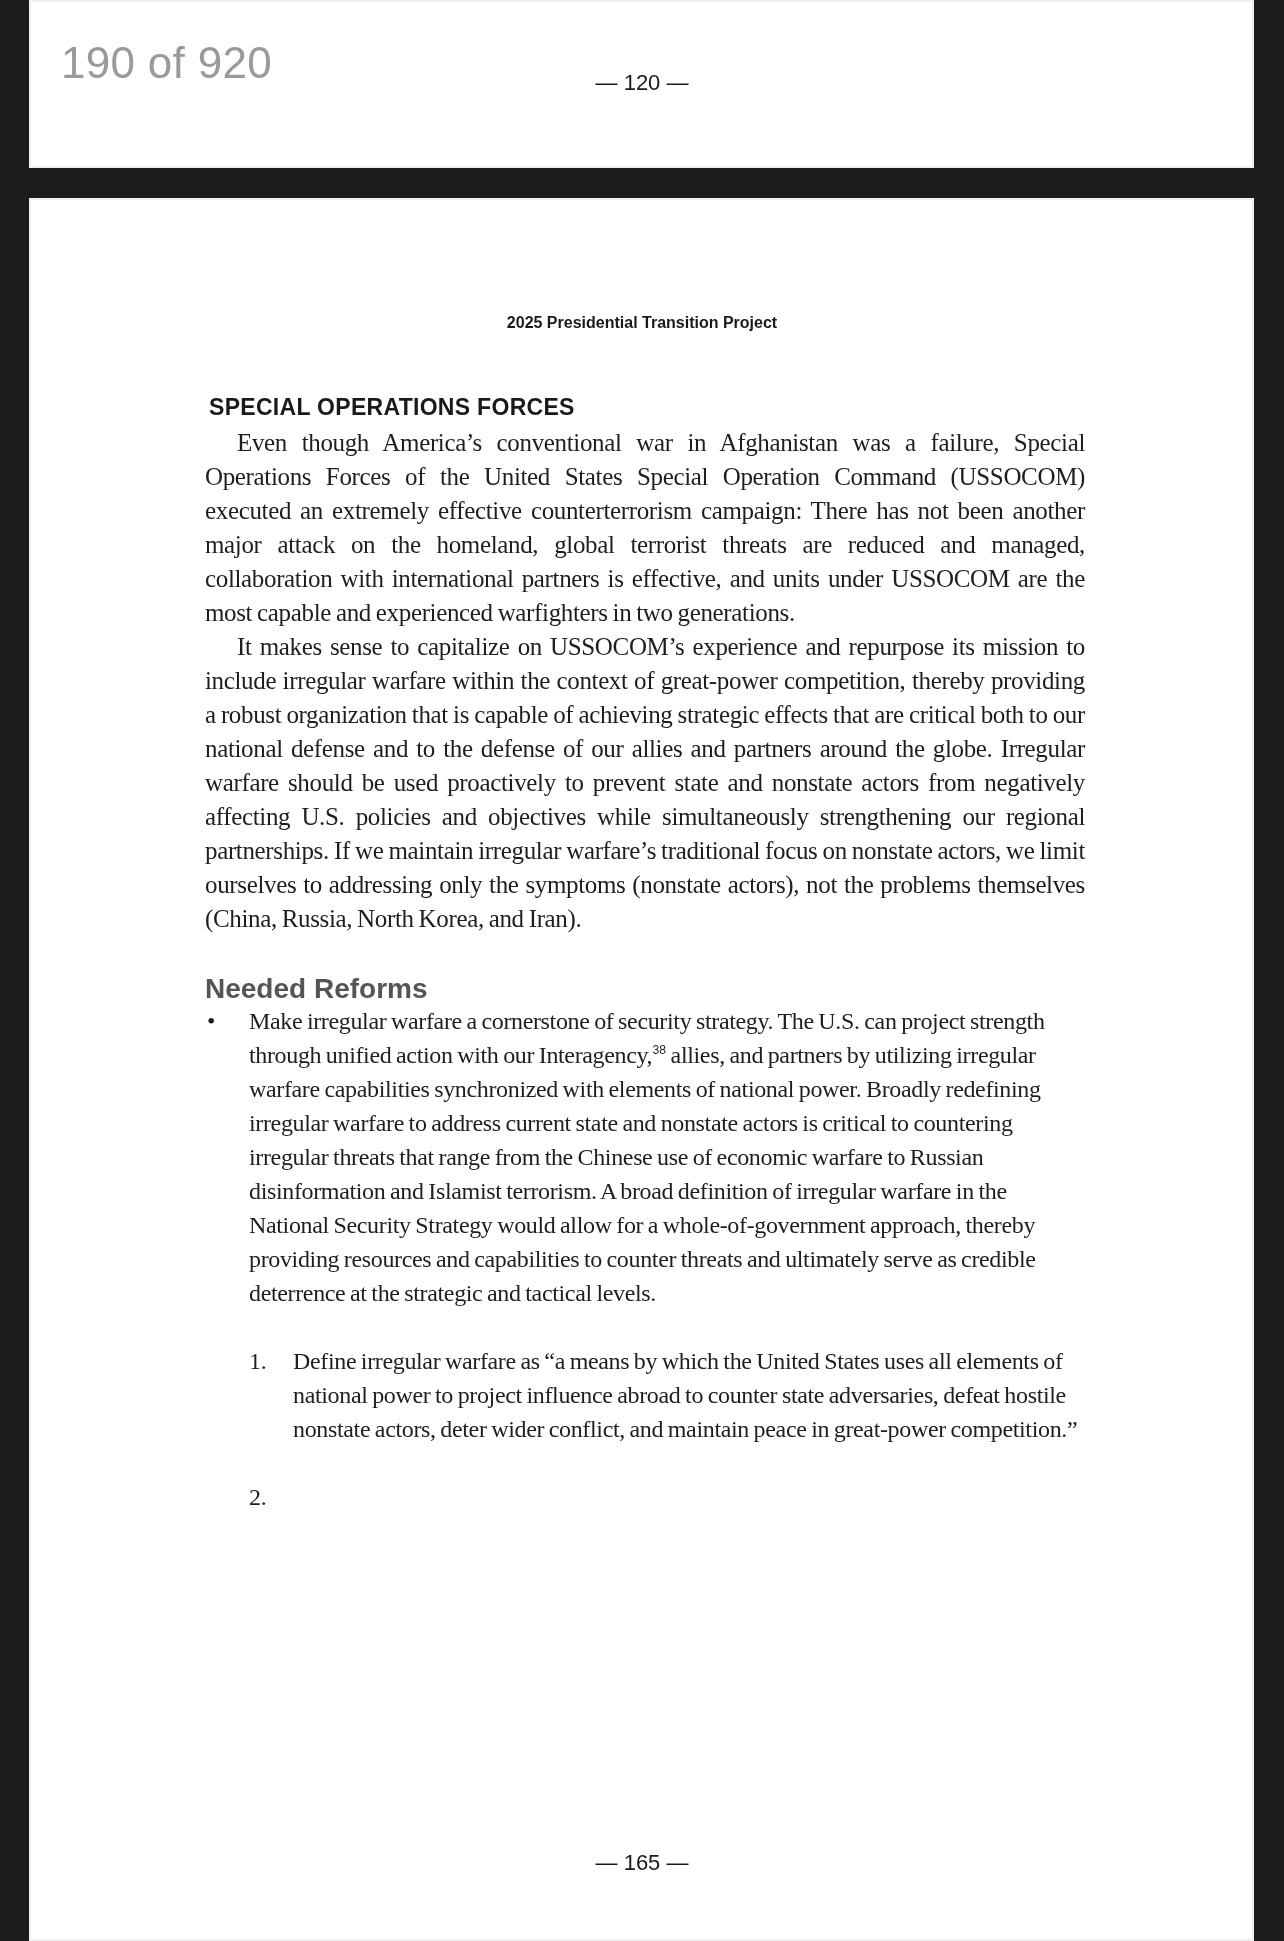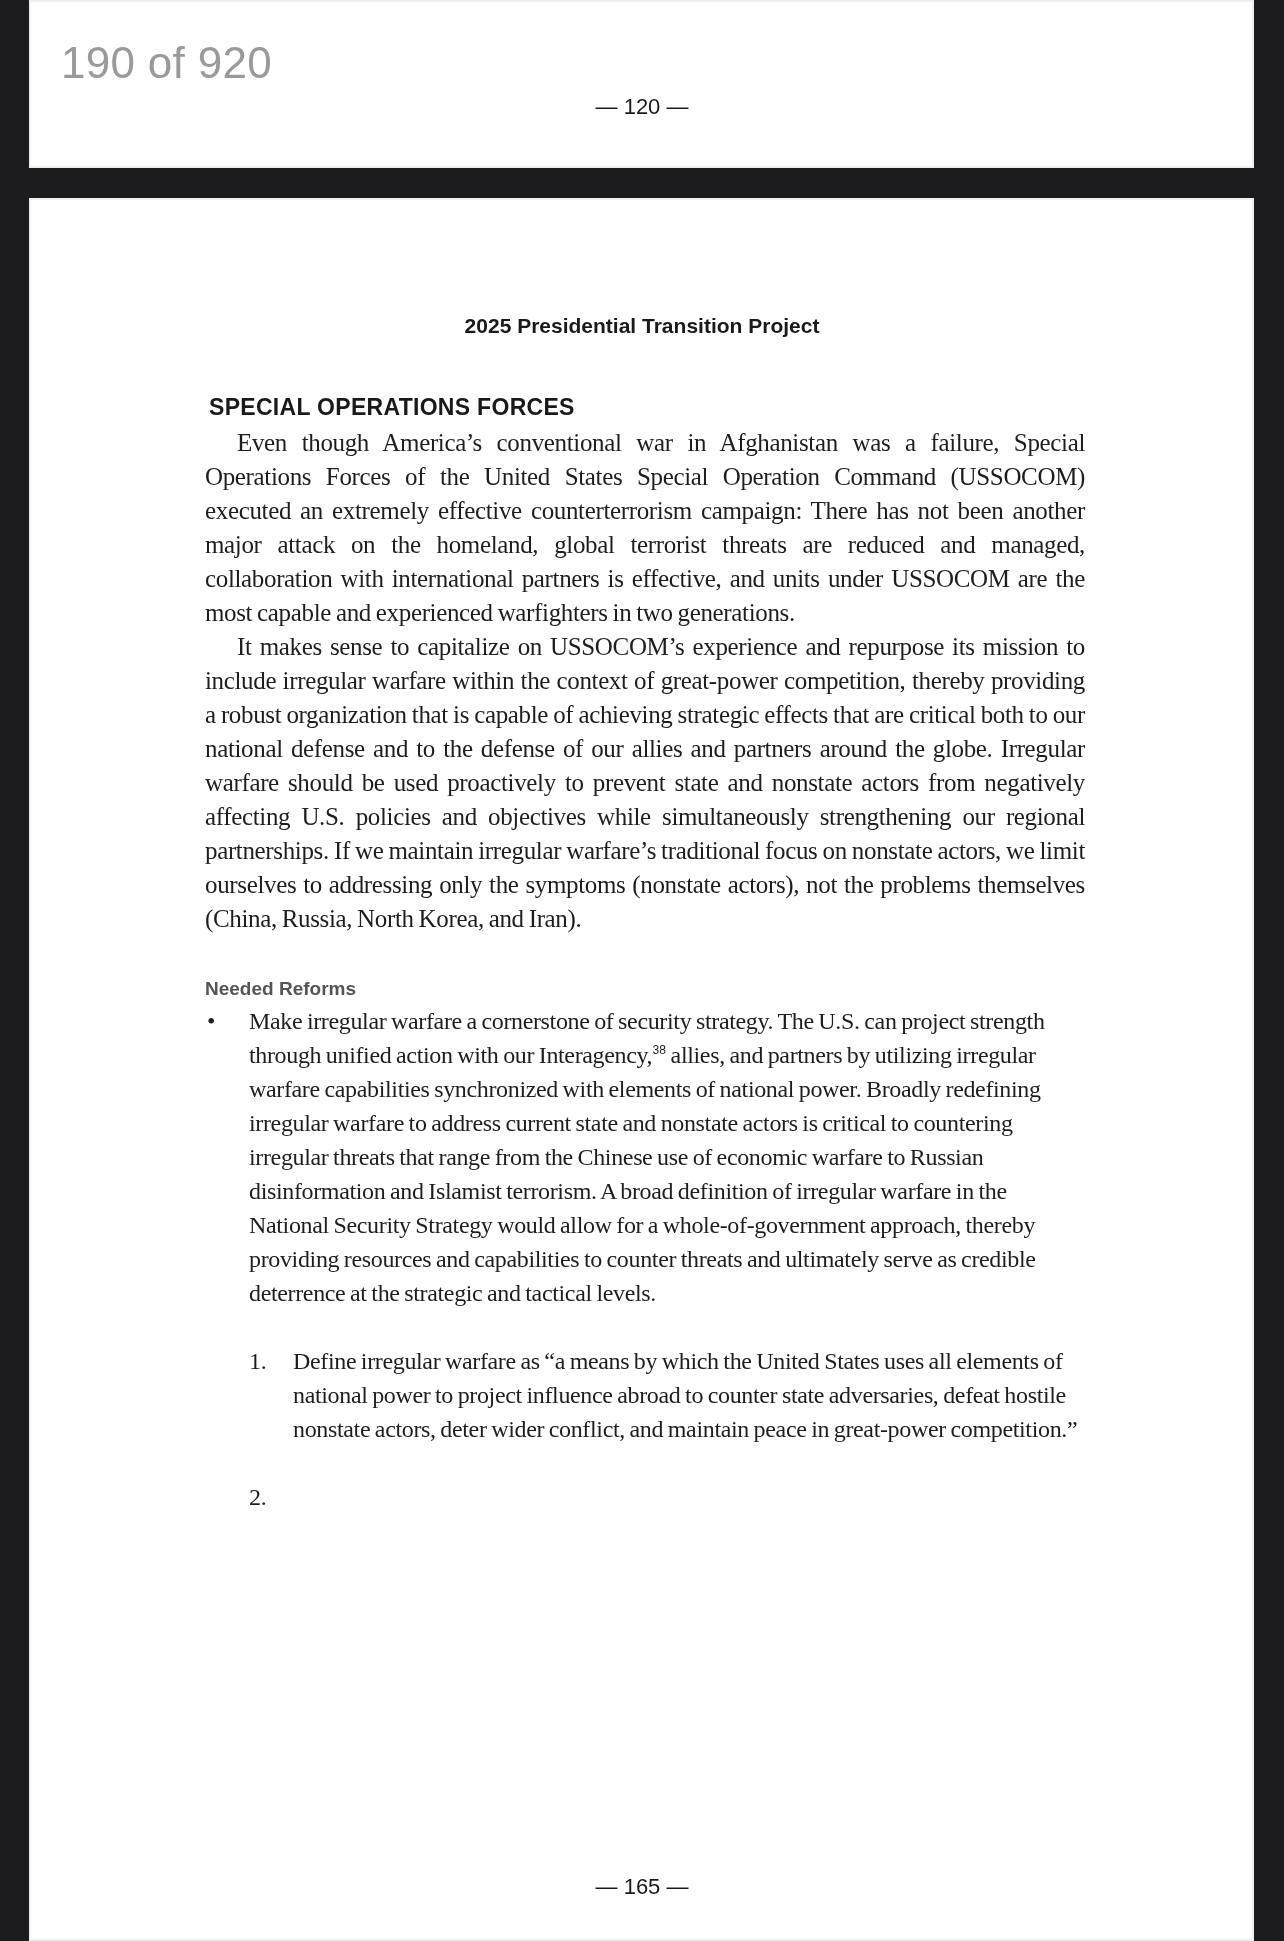--- a/index.html
+++ b/index.html
@@ -17,49 +17,49 @@
   #page-cur { top: 198px; height: 1743px; }
 
   .page-counter {
     position: absolute; left: 32px; top: 38px;
     font-family: "Liberation Sans", sans-serif;
     font-size: 44px; color: #9a9a9a; letter-spacing: 0.3px;
   }
   .folio {
     position: absolute; left: 0; width: 100%; text-align: center;
     font-family: "Liberation Sans", sans-serif;
-    font-size: 22px; color: #1a1a1a; margin-top: 24px;
+    font-size: 22px; color: #1a1a1a;
   }
   #page-prev .folio { top: 70px; left: -29px; width: 1284px; }
   #page-cur .folio { top: 1652px; left: -29px; width: 1284px; }
 
   .running-head {
     position: absolute; top: 116px; left: -29px; width: 1284px; text-align: center;
     font-family: "Liberation Sans", sans-serif;
-    font-size: 21px; font-weight: 600; color: #1a1a1a;
+    font-size: 16px; font-weight: 600; color: #1a1a1a;
   }
 
   .content {
     position: absolute; left: 176px; top: 190px; width: 880px;
     color: #1e1e1e;
   }
   .section-heading {
     font-family: "Liberation Sans", sans-serif;
     font-weight: bold; font-size: 23px; letter-spacing: 0.3px;
     margin: 4px; line-height: 30px; color: #1a1a1a;
   }
   .para {
     font-size: 25px; line-height: 34px; margin: 0;
     text-indent: 32px; text-align: justify; letter-spacing: -0.35px;
     word-spacing: -1px;
   }
   .para-last { text-align-last: left; }
   .subheading {
     font-family: "Liberation Sans", sans-serif;
-    font-weight: bold; font-size: 19px; color: #555555;
+    font-weight: bold; font-size: 28px; color: #555555;
     margin: 38px 0 0 0; line-height: 30px;
   }
   .bullet {
     position: relative; padding-left: 44px;
     font-size: 24px; line-height: 34px; letter-spacing: -0.35px; word-spacing: -1px;
   }
   .bullet-dot {
     position: absolute; left: 2px; top: 0; font-size: 24px;
   }
   .bullet-lead { font-weight: normal; }

